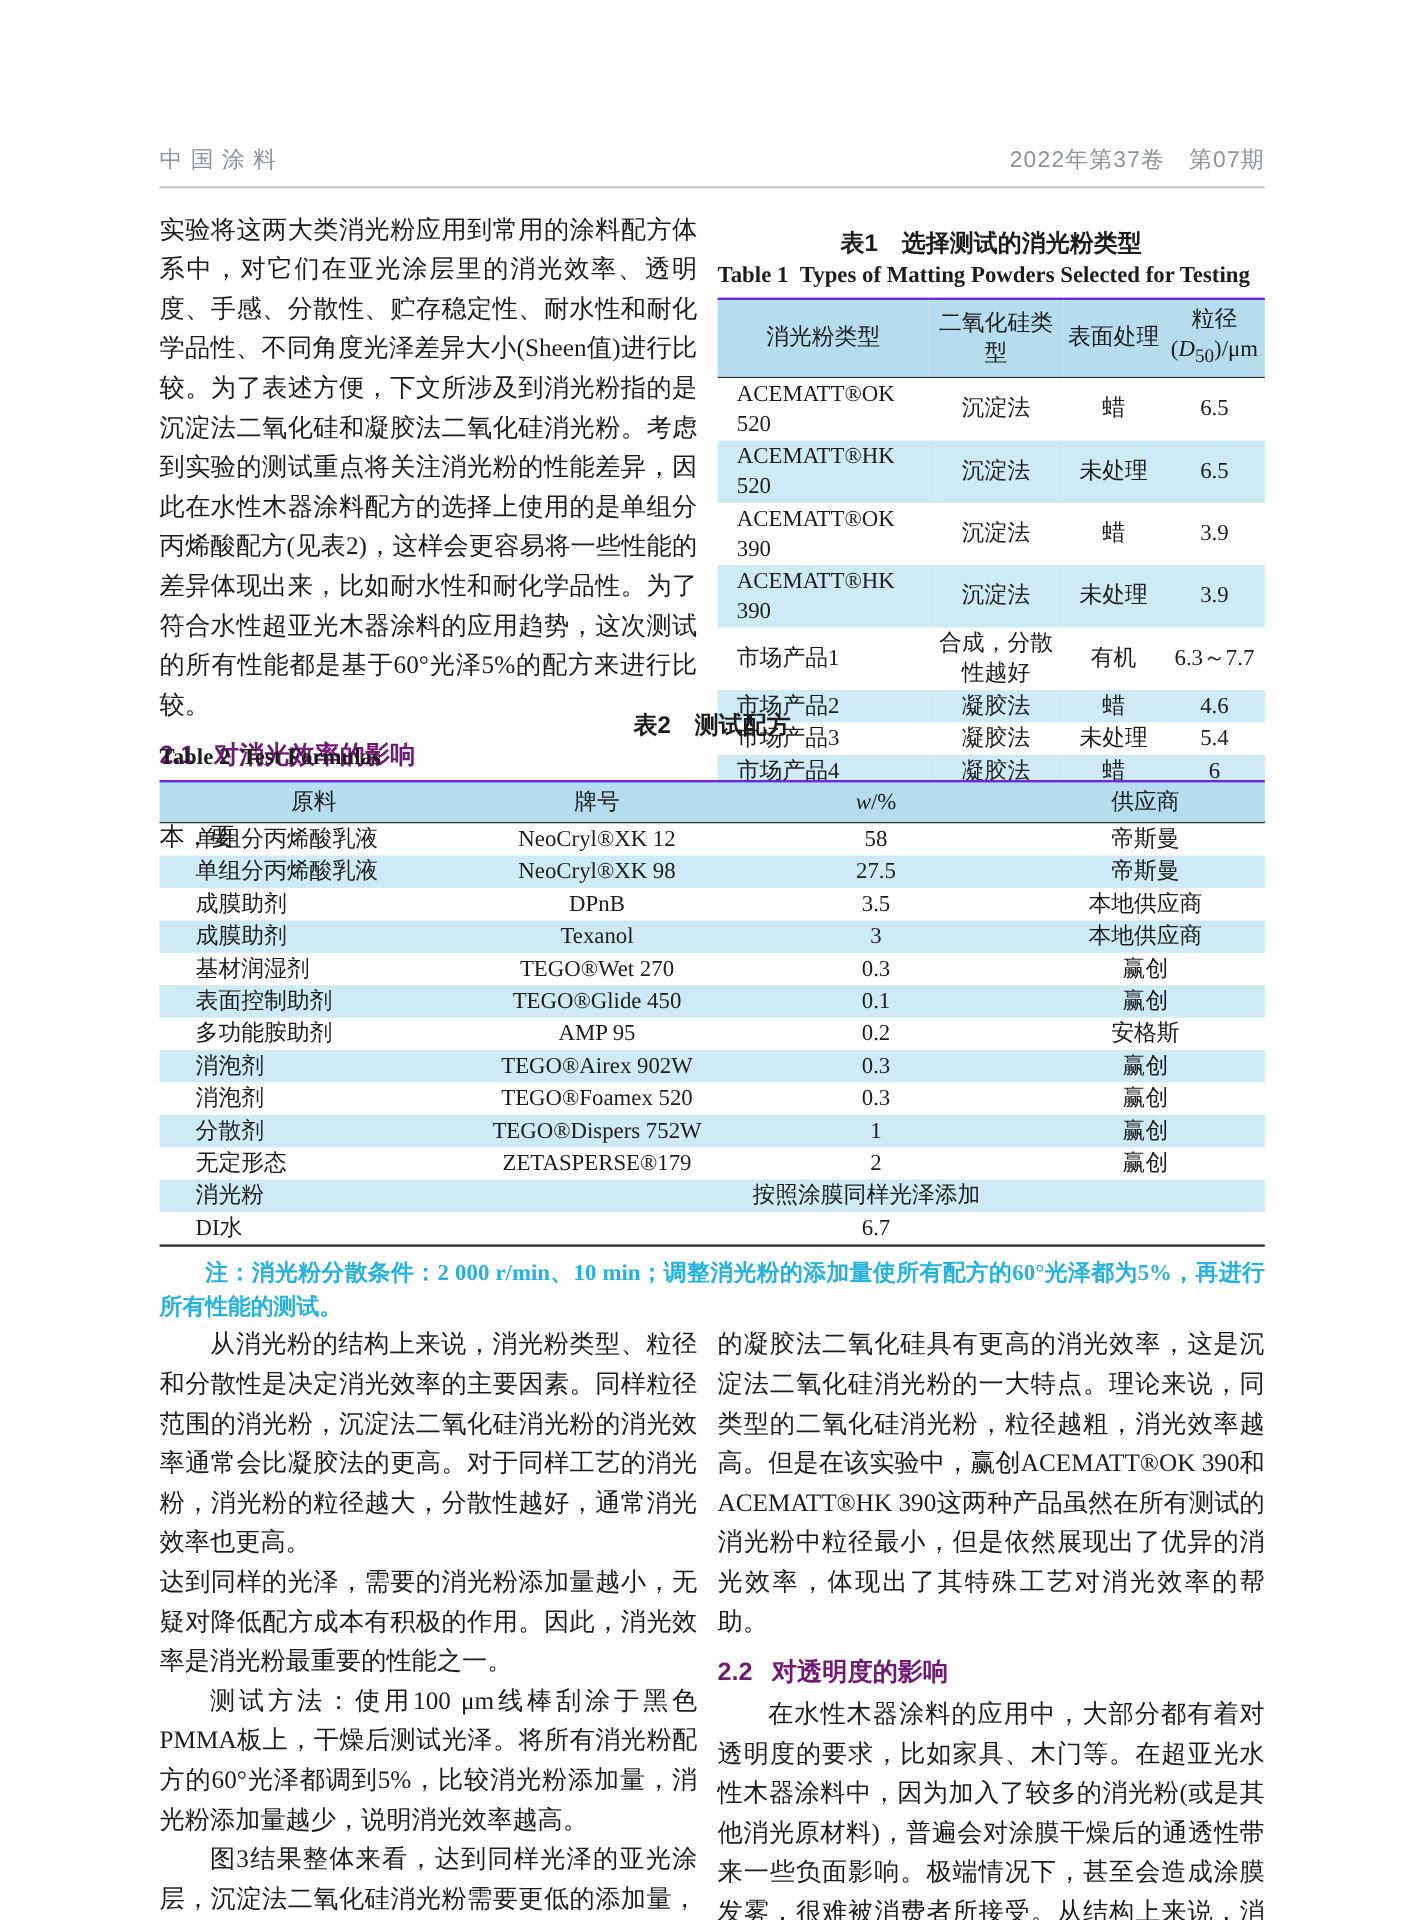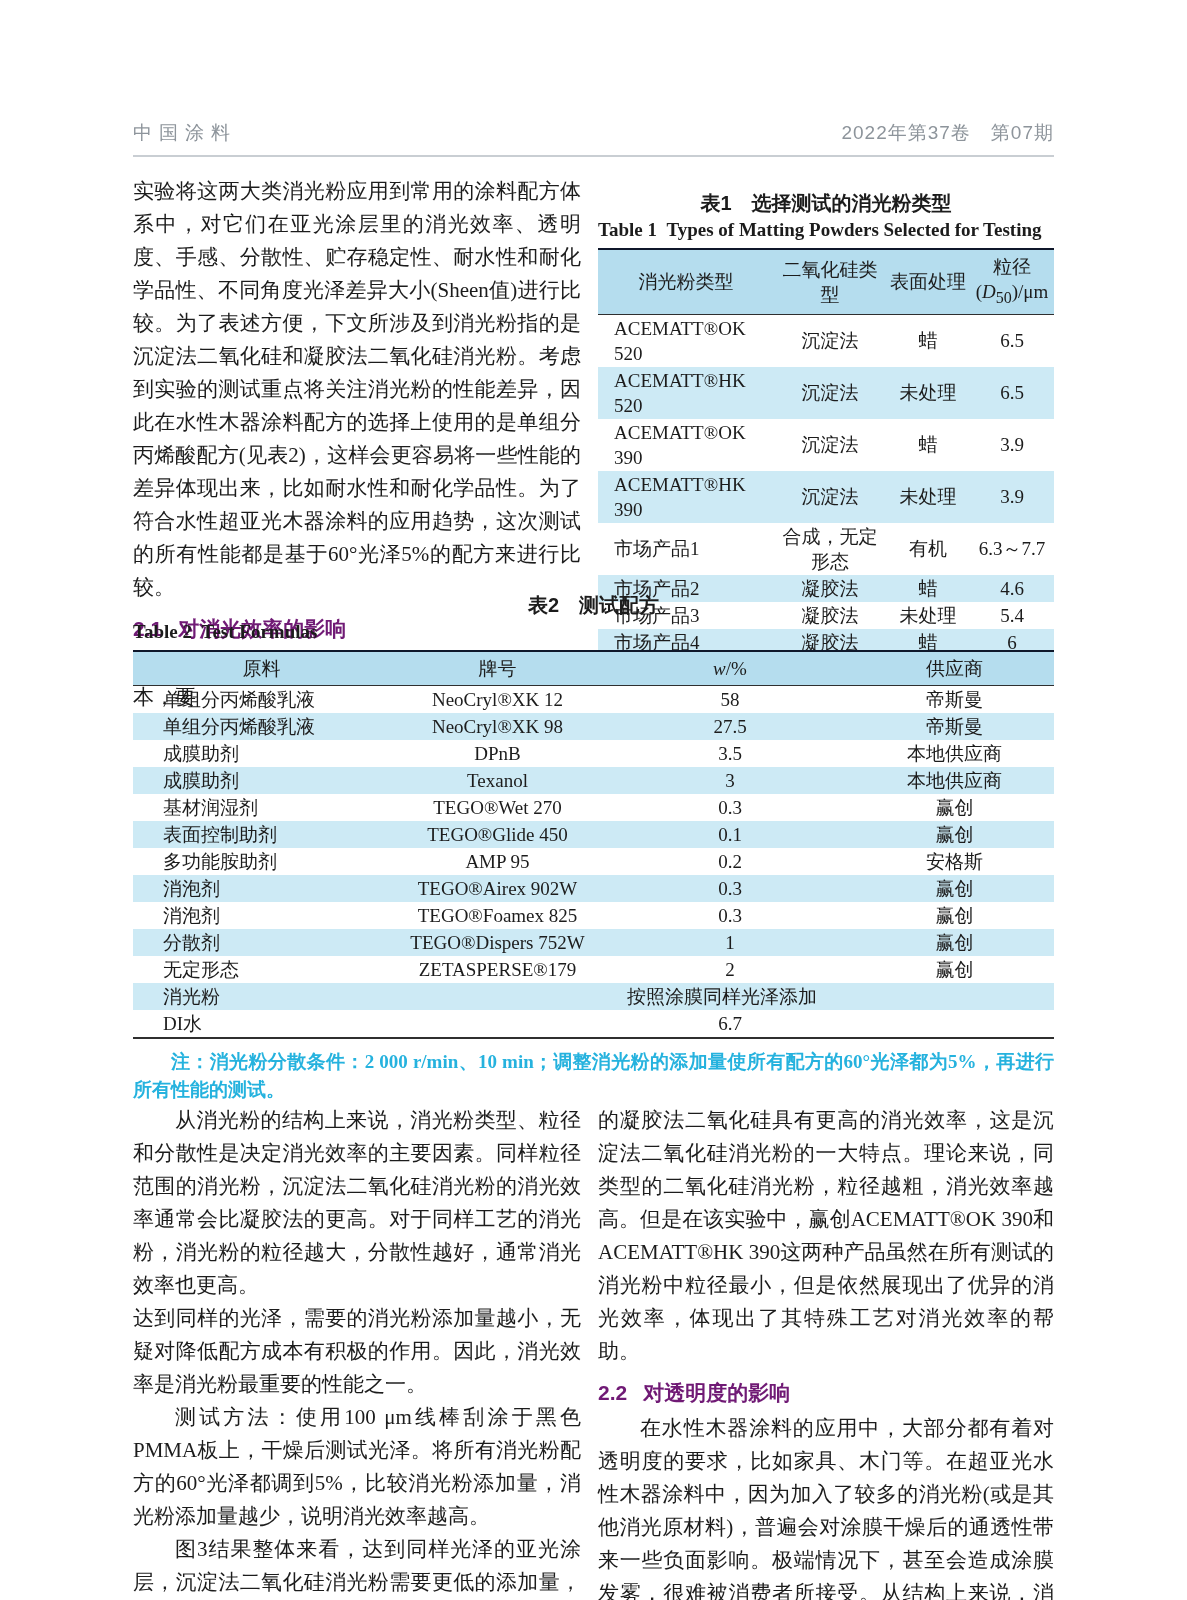--- a/index.html
+++ b/index.html
@@ -65,21 +65,21 @@
   }
   .caption-en {
     font-weight: bold; font-size: 19px;
     line-height: 26px;
   }
 
   
   table { border-collapse: collapse; width: 100%; table-layout: fixed; }
   .data-table {
     margin-top: 5px;
-    border-top: 2px solid #0f172a;
+    border-top: 2px solid #6d28d9;
     border-bottom: 2px solid #2f2f2f;
     font-size: 19px;
   }
   .data-table thead th {
     background: #b5ddee;
     border-bottom: 1.5px solid #2f2f2f;
     font-weight: normal;
     padding: 4px 2px;
     text-align: center;
     line-height: 25px;
@@ -187,21 +187,21 @@
               <td>3.9</td>
             </tr>
           <tr>
               <td class="cell-left">ACEMATT®HK 390</td>
               <td>沉淀法</td>
               <td>未处理</td>
               <td>3.9</td>
             </tr>
           <tr>
               <td class="cell-left">市场产品1</td>
-              <td>合成，无定形态</td>
+              <td>合成，分散性越好</td>
               <td>有机</td>
               <td>6.3～7.7</td>
             </tr>
           <tr>
               <td class="cell-left">市场产品2</td>
               <td>凝胶法</td>
               <td>蜡</td>
               <td>4.6</td>
             </tr>
           <tr>
@@ -290,21 +290,21 @@
             <td>安格斯</td>
           </tr>
         <tr>
             <td class="cell-left">消泡剂</td>
             <td>TEGO®Airex 902W</td>
             <td>0.3</td>
             <td>赢创</td>
           </tr>
         <tr>
             <td class="cell-left">消泡剂</td>
-            <td>TEGO®Foamex 825</td>
+            <td>TEGO®Foamex 520</td>
             <td>0.3</td>
             <td>赢创</td>
           </tr>
         <tr>
             <td class="cell-left">分散剂</td>
             <td>TEGO®Dispers 752W</td>
             <td>1</td>
             <td>赢创</td>
           </tr>
         <tr>

